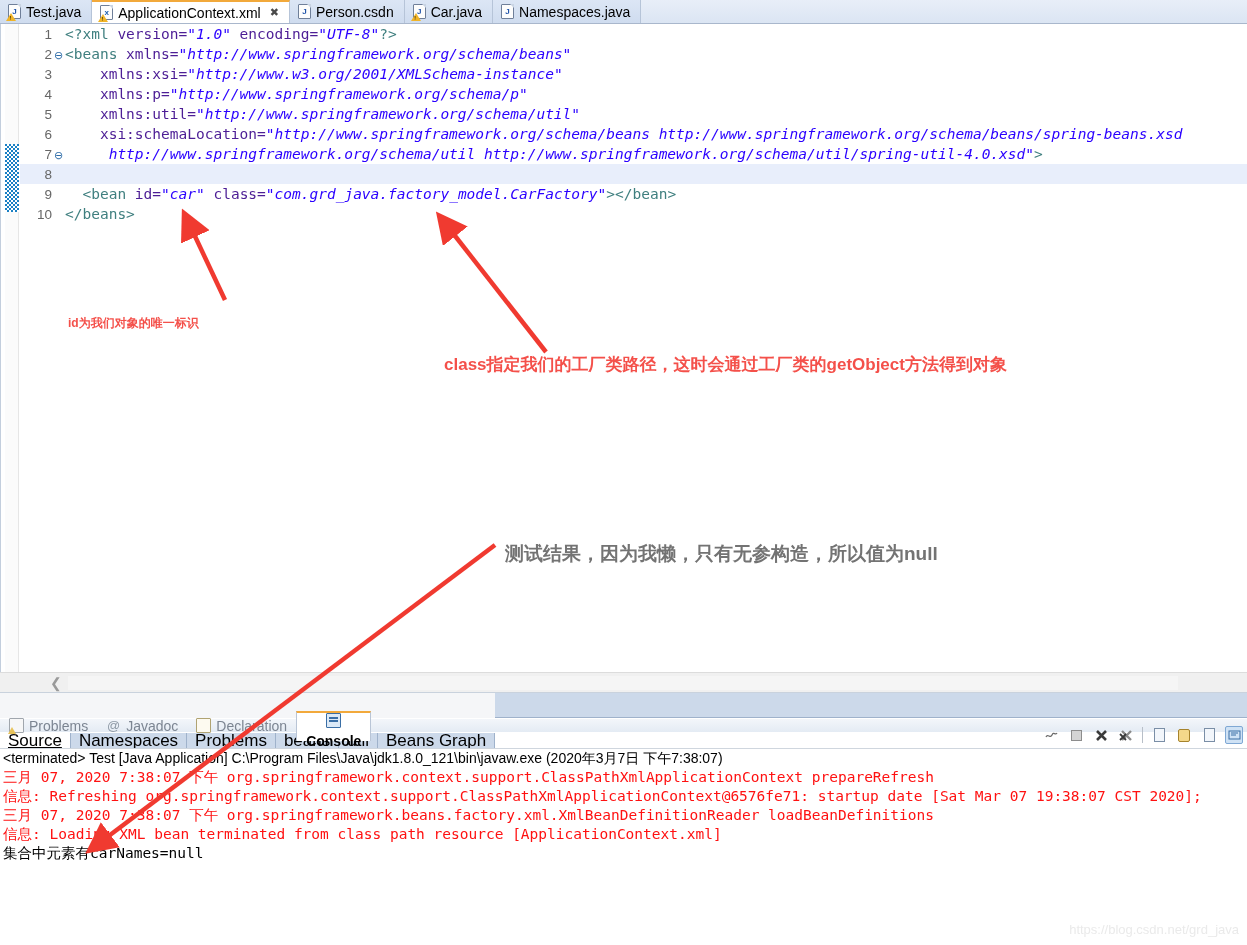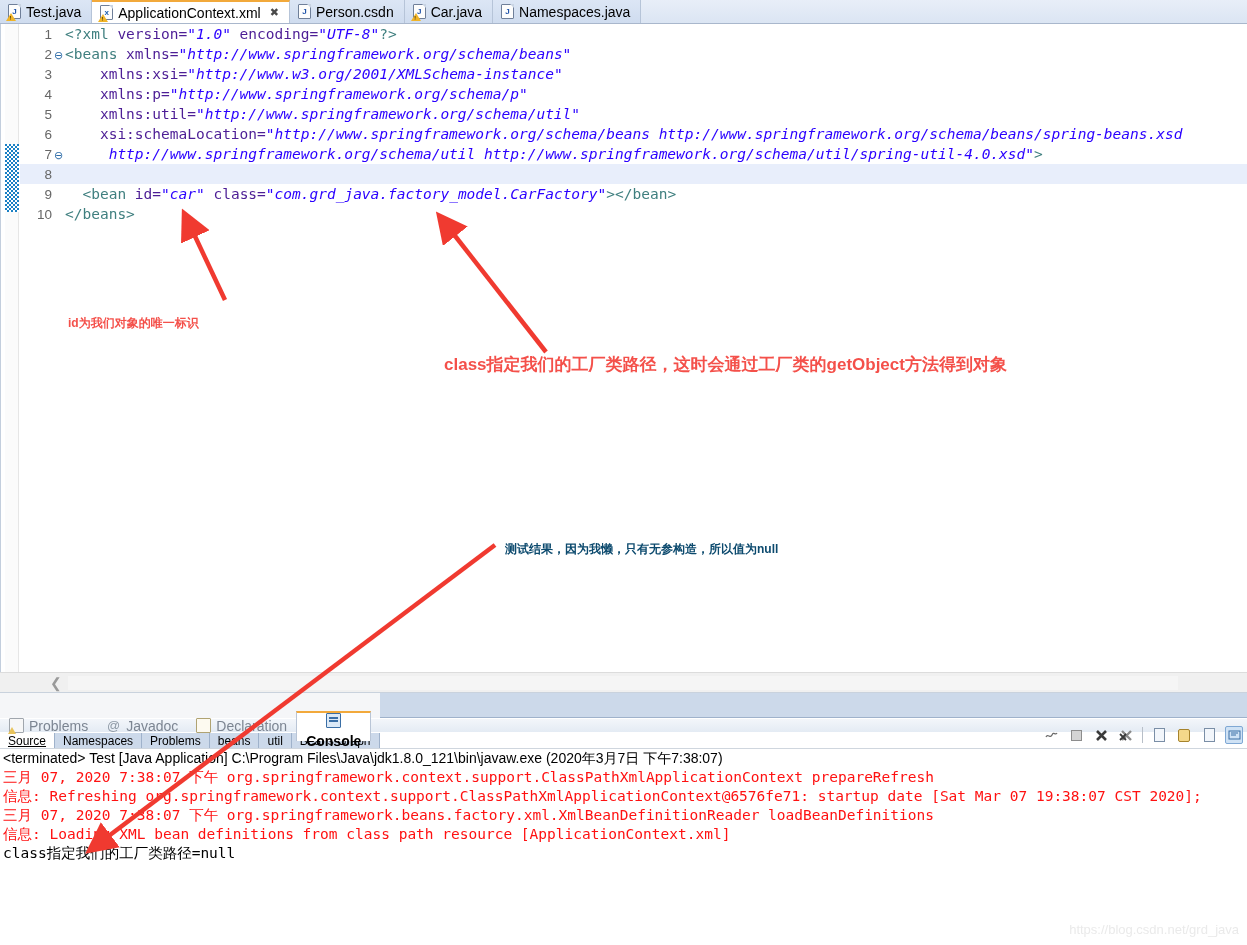--- a/index.html
+++ b/index.html
@@ -153,21 +153,21 @@
   .pagetabs {
     position: absolute; left: 0; top: 692px;
     width: 1247px; height: 26px;
     background: #f5f6f8;
     border-top: 1px solid #c9d2dd;
     display: flex; align-items: stretch;
   }
   .ptab {
     display: flex; align-items: center;
     padding: 8px 8px;
-    font-size: 12px; color: #000;
+    font-size: 17px; color: #000;
     background: #ccd9ea;
     border-right: 1px solid #9fb2cb;
     border-bottom: 1px solid #9fb2cb;
     cursor: default; white-space: nowrap; margin-top: 40px;
   }
   .ptab.active {
     background: #ffffff;
     border-bottom: 1px solid #ffffff;
   }
   .ptab.active .ptxt { text-decoration: underline; }
@@ -398,35 +398,35 @@
           <path d="M3 4h7M3 6h5" stroke="#3a6ea5" stroke-width="1"></path>
         </svg>
     </div>
   </div>
 
   <div class="console" id="console-output">
       <div class="cl term">&lt;terminated&gt; Test [Java Application] C:\Program Files\Java\jdk1.8.0_121\bin\javaw.exe (2020年3月7日 下午7:38:07)</div>
       <div class="cl red">三月 07, 2020 7:38:07 下午 org.springframework.context.support.ClassPathXmlApplicationContext prepareRefresh</div>
       <div class="cl red">信息: Refreshing org.springframework.context.support.ClassPathXmlApplicationContext@6576fe71: startup date [Sat Mar 07 19:38:07 CST 2020];</div>
       <div class="cl red">三月 07, 2020 7:38:07 下午 org.springframework.beans.factory.xml.XmlBeanDefinitionReader loadBeanDefinitions</div>
-      <div class="cl red">信息: Loading XML bean definitions from class path resource [ApplicationContext.xml]</div>
-      <div class="cl blk">class指定我们的工厂类路径=null</div>
+      <div class="cl red">信息: Loading XML bean terminated from class path resource [ApplicationContext.xml]</div>
+      <div class="cl blk">集合中元素有carNames=null</div>
     </div>
 
   <div class="watermark">https://blog.csdn.net/grd_java</div>
 
   <svg class="arrows" viewBox="0 0 1247 945" xmlns="http://www.w3.org/2000/svg">
     <defs>
       <marker id="ah" markerWidth="7" markerHeight="7" refX="1.2" refY="3.5" orient="auto">
         <path d="M0,0 L0,7 L7,3.5 z" fill="#f03a30"></path>
       </marker>
     </defs>
     <line x1="225" y1="300" x2="193" y2="232" stroke="#f03a30" stroke-width="4.5" marker-end="url(#ah)"></line>
     <line x1="546" y1="352" x2="452" y2="232" stroke="#f03a30" stroke-width="4.5" marker-end="url(#ah)"></line>
     <line x1="495" y1="545" x2="106" y2="838" stroke="#f03a30" stroke-width="4.5" marker-end="url(#ah)"></line>
   </svg>
 
   <div id="anno-layer">
       <div class="anno" style="left: 68px; top: 315px; font-size: 12px; color: rgb(244, 80, 74);">id为我们对象的唯一标识</div>
       <div class="anno" style="left: 444px; top: 353px; font-size: 17px; color: rgb(244, 80, 74);">class指定我们的工厂类路径，这时会通过工厂类的getObject方法得到对象</div>
-      <div class="anno" style="left: 505px; top: 541px; font-size: 12px; color: #0c4a6e;">测试结果，因为我懒，只有无参构造，所以值为null</div>
+      <div class="anno" style="left: 505px; top: 541px; font-size: 19px; color: #737373;">测试结果，因为我懒，只有无参构造，所以值为null</div>
     </div>
 </div>
 
 </body></html>

